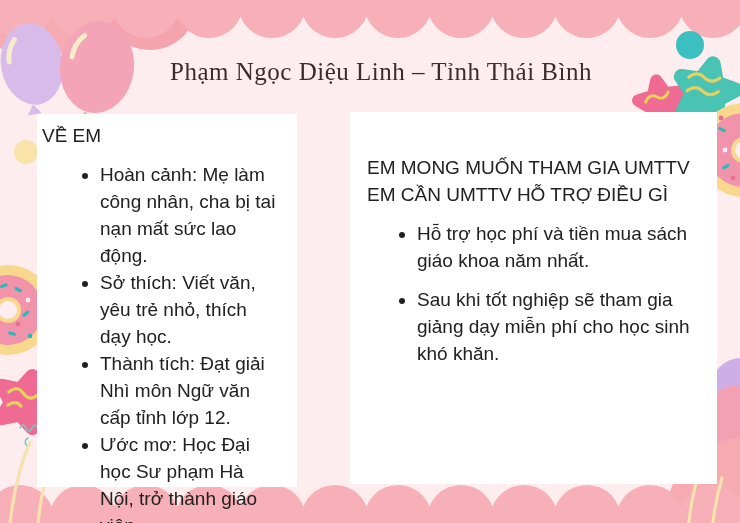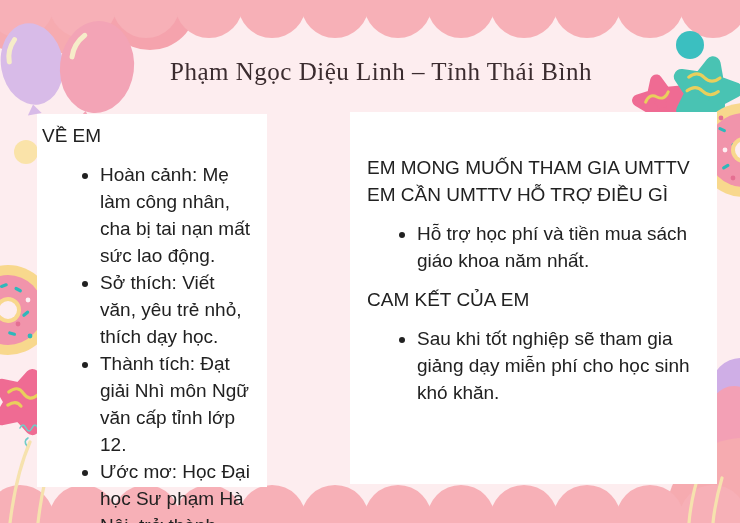--- a/index.html
+++ b/index.html
@@ -22,21 +22,21 @@
   }
   .panel{
     position:absolute;
     background:#ffffff;
     box-sizing:border-box;
     color:#212121;
     font-size:19px;
     line-height:27px;
   }
   .panel-left{
-    left:37px;top:114px;width:230px;height:373px;
+    left:37px;top:114px;width:260px;height:373px;
     padding:8px 4px 0 5px;
   }
   .panel-right{
     left:350px;top:112px;width:367px;height:372px;
     padding:42px 8px 0 17px;
   }
   .heading{font-weight:400;}
   .panel ul{
     margin:12px;
     padding-left:46px;
@@ -179,19 +179,18 @@
       <li>Ước mơ: Học Đại học Sư phạm Hà Nội, trở thành giáo viên.</li>
     </ul>
   </div>
 
   <div class="panel panel-right">
     <div class="heading">EM MONG MUỐN THAM GIA UMTTV</div>
     <div class="heading">EM CẦN UMTTV HỖ TRỢ ĐIỀU GÌ</div>
     <ul>
       <li>Hỗ trợ học phí và tiền mua sách giáo khoa năm nhất.</li>
     </ul>
-    <div class="heading">CAM KẾT CỦA EM</div>
     <ul>
       <li>Sau khi tốt nghiệp sẽ tham gia giảng dạy miễn phí cho học sinh khó khăn.</li>
     </ul>
   </div>
 
 </div>
 
 </body></html>

